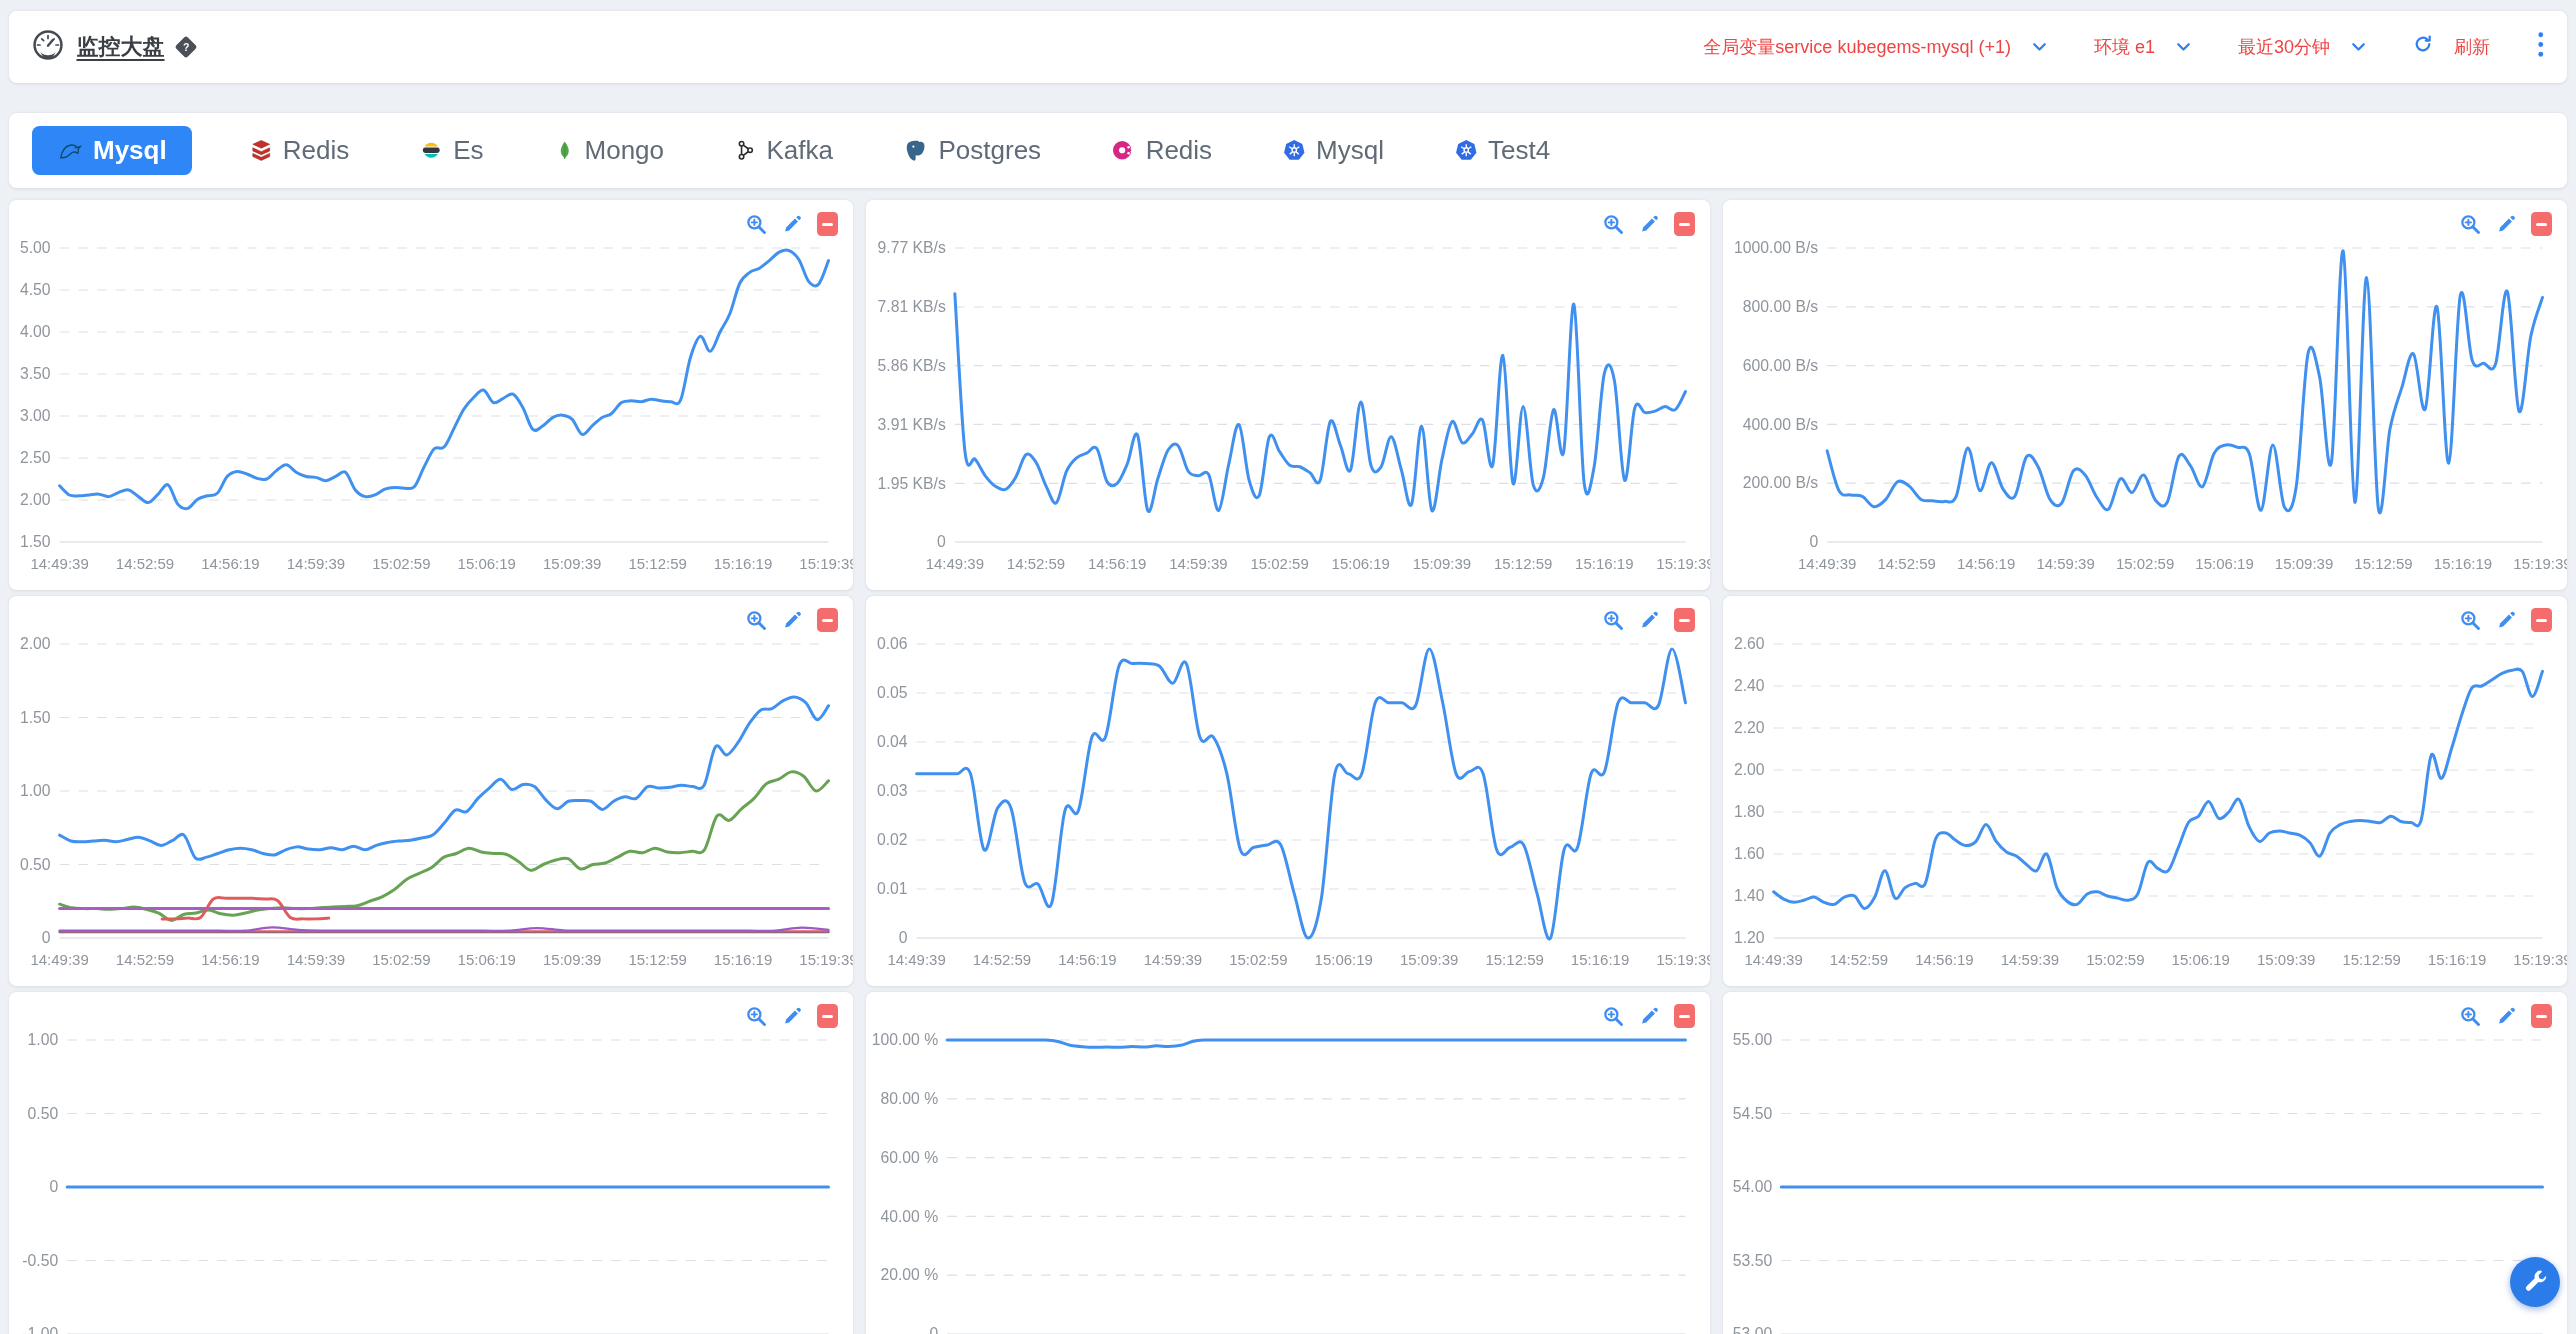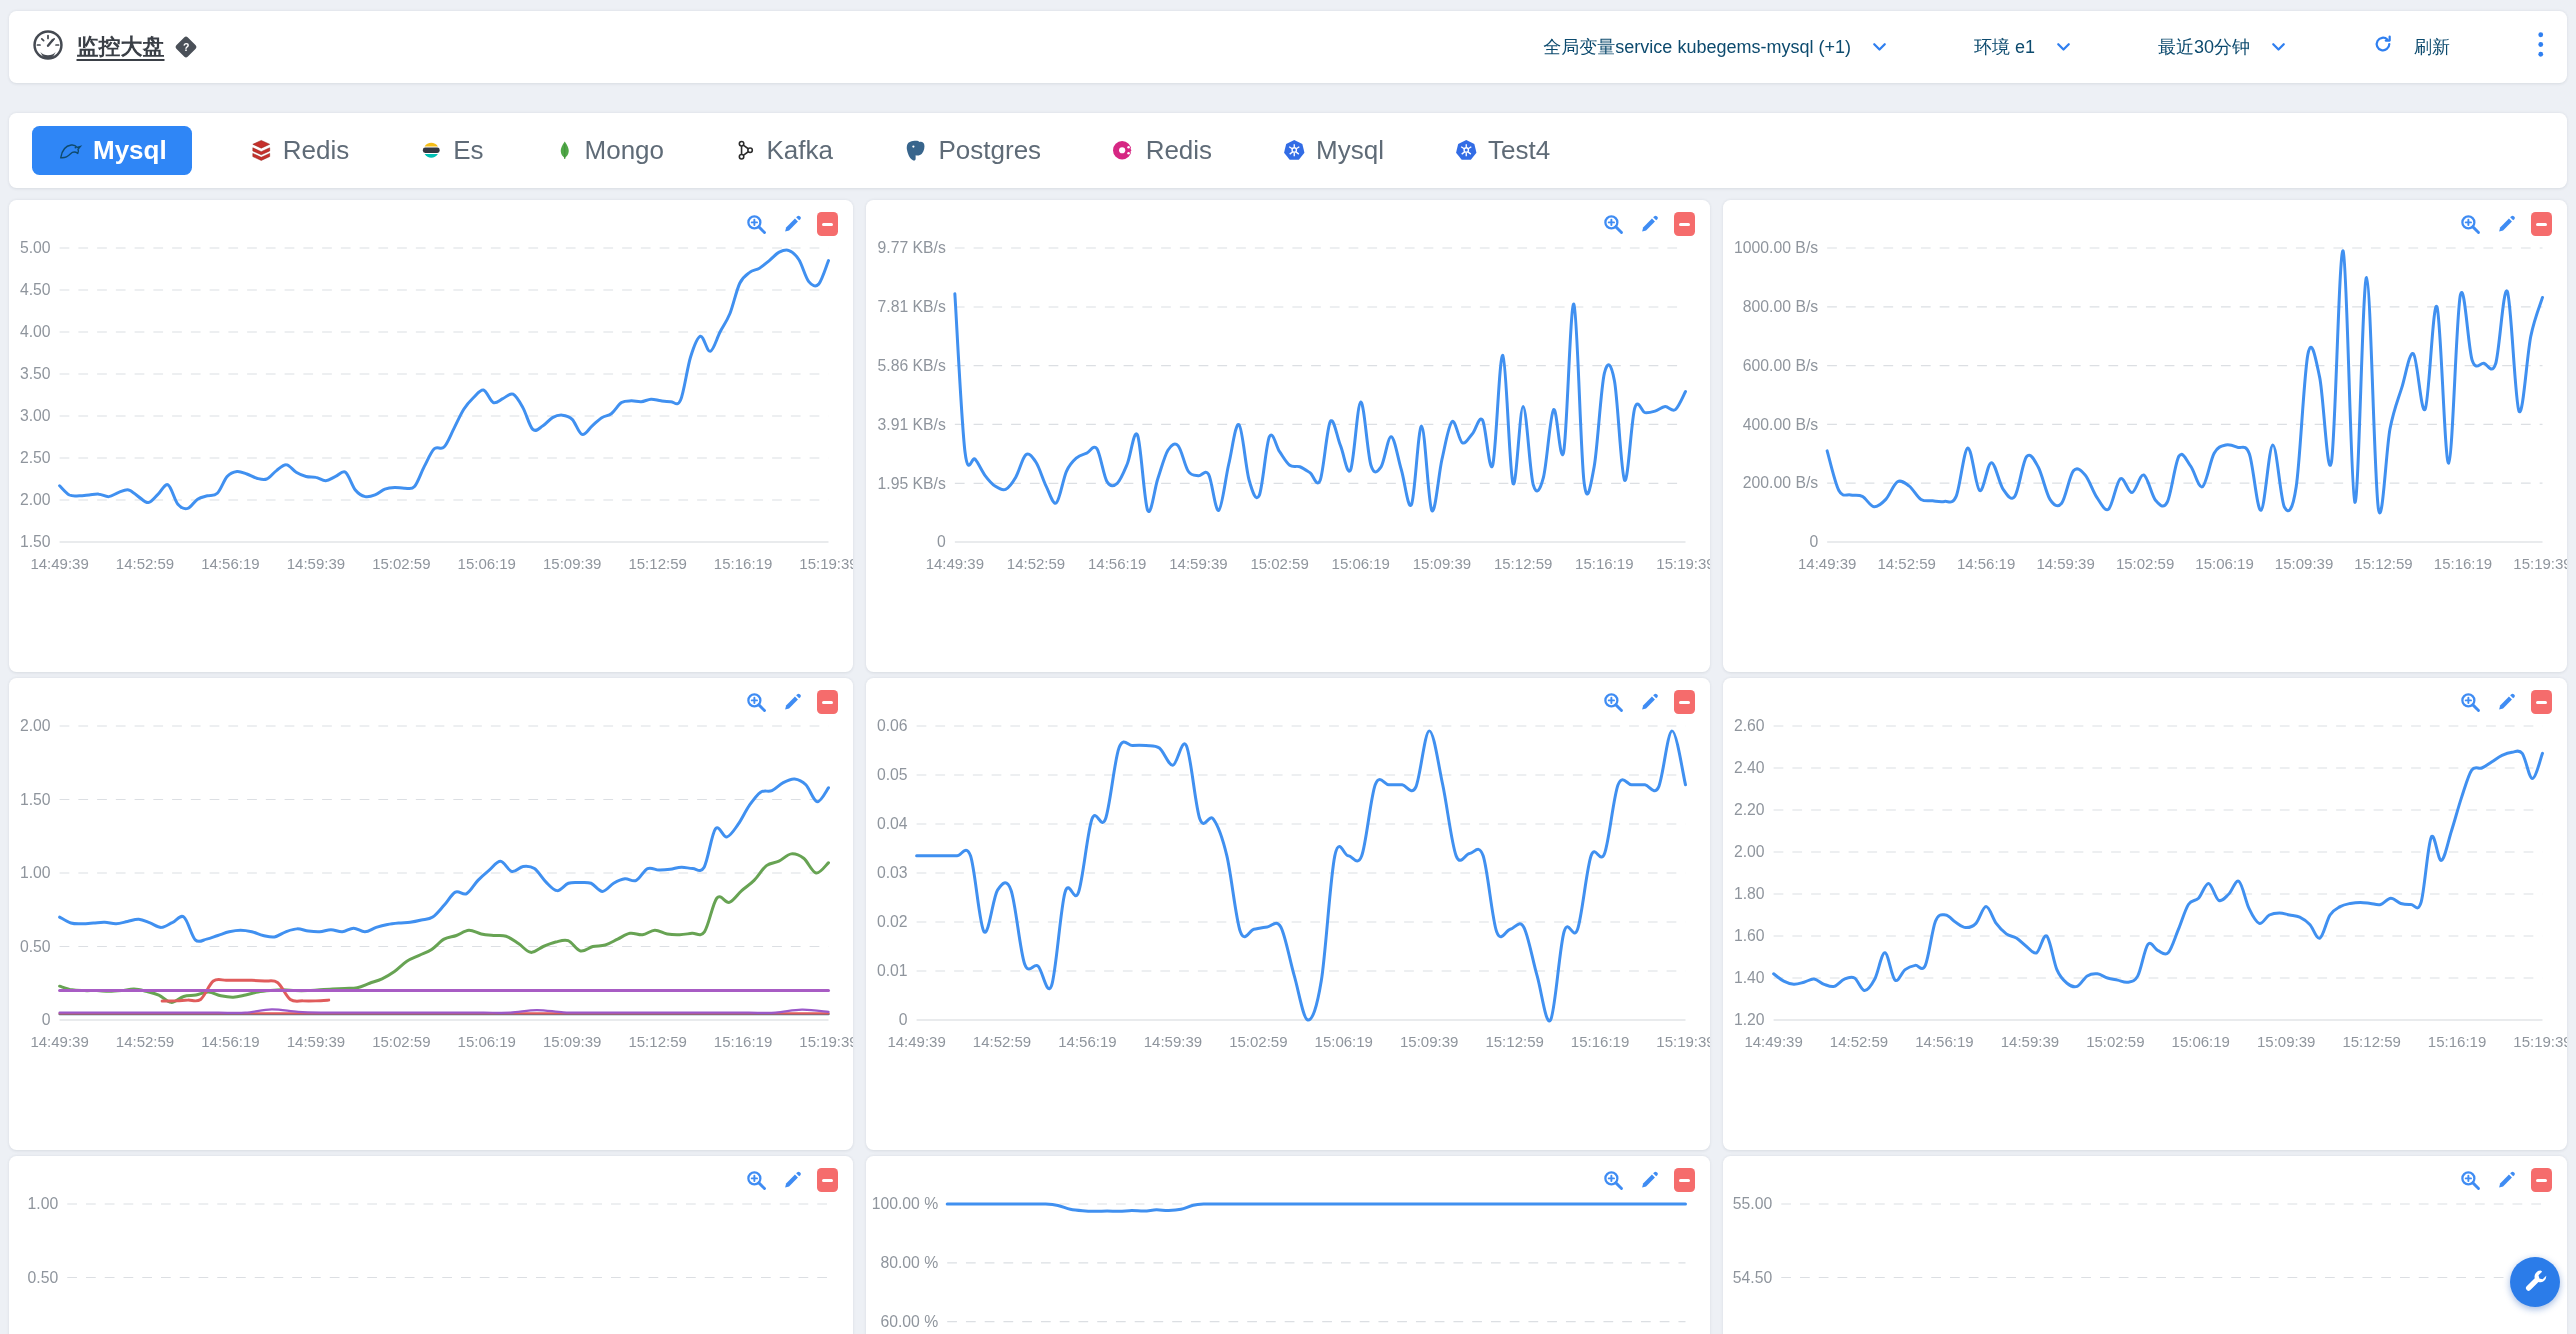--- a/index.html
+++ b/index.html
@@ -11,34 +11,34 @@
   #header-card{left:9px;top:10.5px;width:2558px;height:72px;display:flex;
                align-items:center;justify-content:space-between;padding:0 22.5px;box-sizing:border-box;}
   .hdr-left{display:flex;align-items:center;gap:13px;}
   .page-title{font-size:22px;font-weight:bold;color:#3a3f46;
               text-decoration:underline;text-underline-offset:5.3px;}
   .help-diamond{width:16px;height:16px;background:#4a5058;transform:rotate(45deg);
                 display:flex;align-items:center;justify-content:center;border-radius:2.3px;}
   .help-diamond span{transform:rotate(-45deg);color:#fff;font-size:10.5px;font-weight:bold;}
   .page-desc{font-size:18px;color:#9aa0a8;letter-spacing:2.3px;margin-left:4.5px;}
   .hdr-right{display:flex;align-items:center;gap:47px;}
-  .hdr-ctl{display:flex;align-items:center;gap:21px;color:#0c4a6e;font-size:18px;
-           font-weight:500;cursor:pointer;white-space:nowrap;margin-left:40px;}
+  .hdr-ctl{display:flex;align-items:center;gap:21px;color:#ef4444;font-size:18px;
+           font-weight:500;cursor:pointer;white-space:nowrap;}
   
   #tabs-card{left:9px;top:113px;width:2558px;height:75px;display:flex;
              align-items:center;gap:44px;padding:0 22.5px;box-sizing:border-box;}
   .tab{display:flex;align-items:center;gap:10.5px;font-size:26px;color:#5f6b77;
        cursor:pointer;padding:9px 13.5px;border-radius:7.5px;}
   .tab.active{background:#2f86f6;color:#fff;font-weight:bold;padding:9px 25.5px;}
   .tab svg{display:block;}
   
   #charts-grid{position:absolute;left:9px;top:200px;width:2558px;
                display:grid;grid-template-columns:repeat(3,844px);
                justify-content:space-between;row-gap:6px;}
-  .panel{position:relative;background:#fff;border-radius:7.5px;height:472px;
+  .panel{position:relative;background:#fff;border-radius:7.5px;height:390px;
          box-shadow:0 0.8px 3px rgba(30,40,60,.10);}
   .panel-title{position:absolute;top:12px;left:16.5px;font-size:17.3px;font-weight:bold;
                color:#3d4349;z-index:2;}
   .panel-actions{position:absolute;top:12px;right:15px;display:flex;gap:13.5px;
                  align-items:center;z-index:2;}
   .panel-actions .icon-btn{cursor:pointer;display:flex;align-items:center;}
   .remove-btn{width:21px;height:24px;background:#f56c6c;border-radius:4.5px;
               display:flex;align-items:center;justify-content:center;cursor:pointer;}
   .remove-btn i{display:block;width:10.5px;height:3px;background:#fff;border-radius:1.5px;}
   .panel svg.plot{position:absolute;left:0;top:0;}

